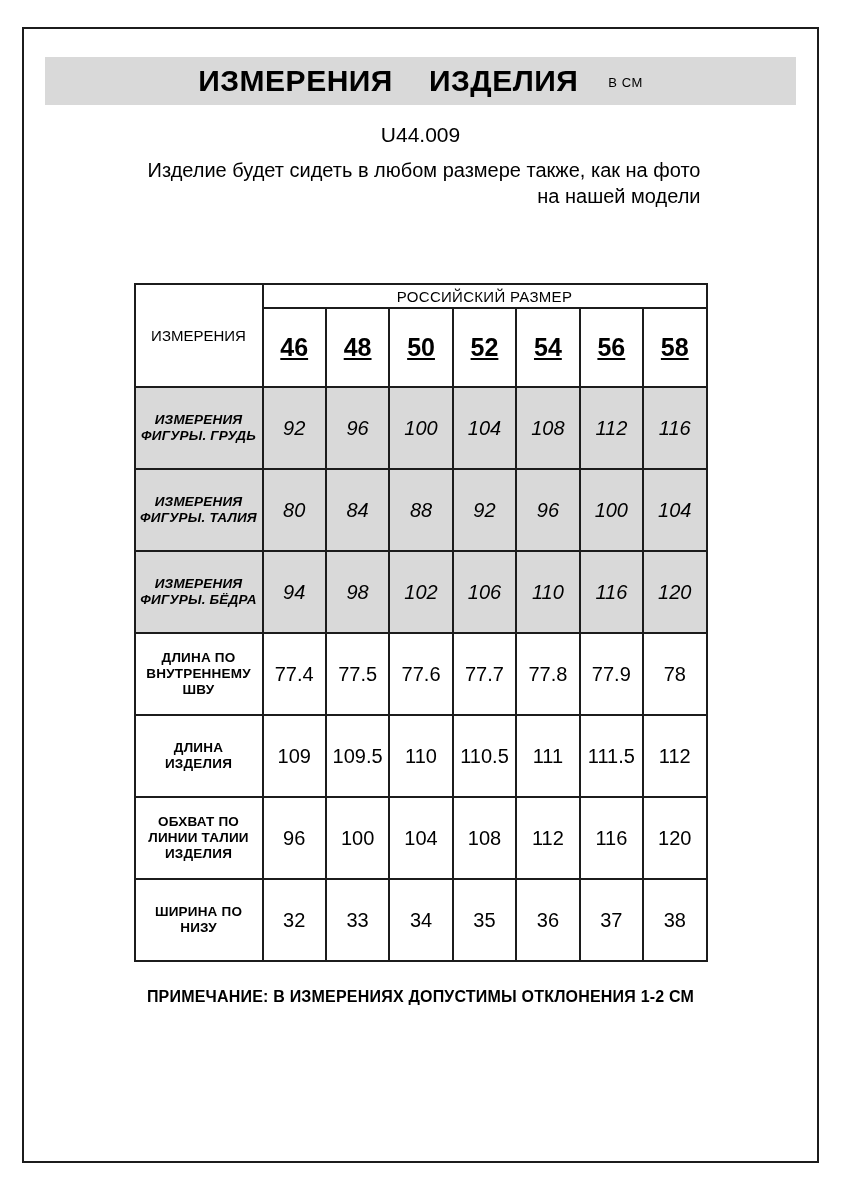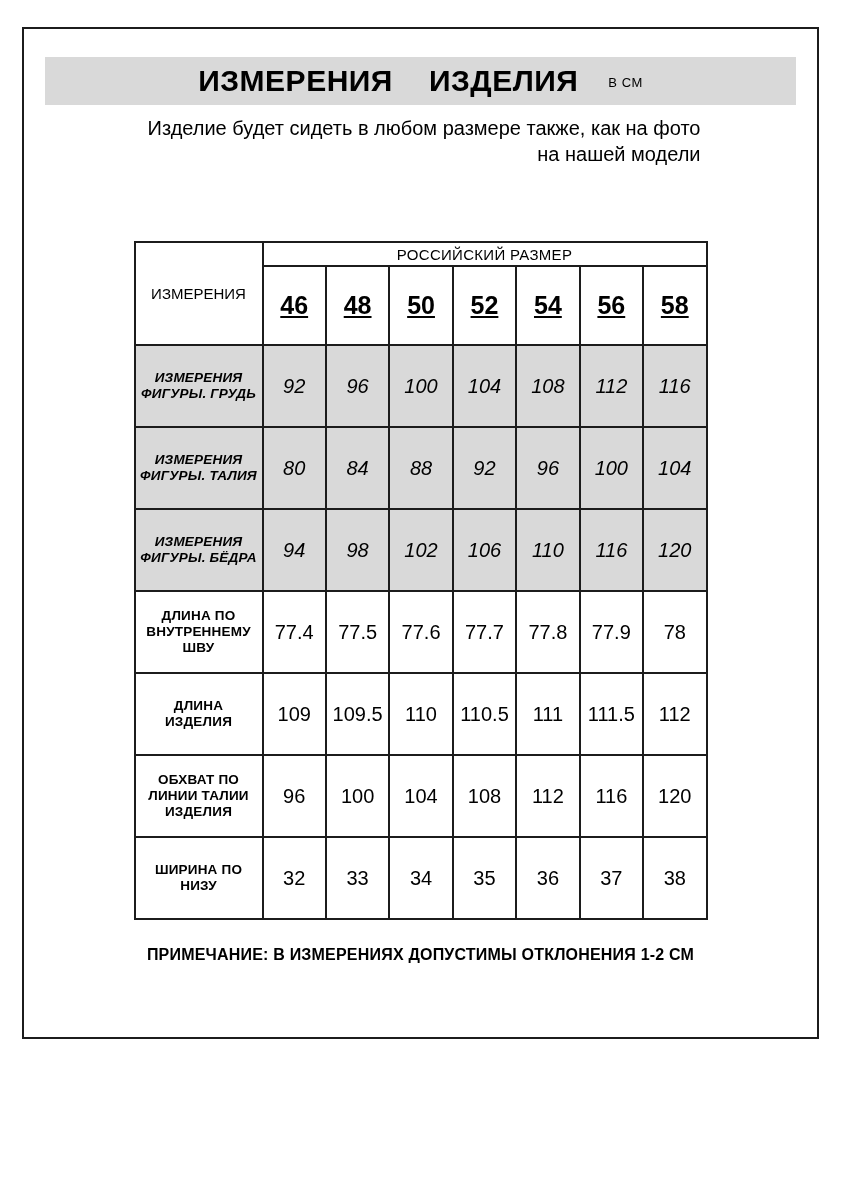--- a/index.html
+++ b/index.html
@@ -6,21 +6,21 @@
   html, body {
     width: 849px; height: 1200px;
     background: #ffffff;
     font-family: "Liberation Sans", sans-serif;
     color: #000000;
     overflow: hidden;
   }
   .frame {
     position: absolute;
     left: 22px; top: 27px;
-    width: 797px; height: 1012px;
+    width: 797px; height: 1136px;
     border: 2px solid #1c1c1c;
     background: #ffffff;
   }
   .banner {
     margin: 28px 21px 0 21px;
     height: 48px;
     background: #d9d9d9;
     display: flex;
     align-items: center;
     justify-content: center;
@@ -116,20 +116,21 @@
 <body>
 
 <div class="frame">
 
   <div class="banner">
     <span class="t-regular">ИЗМЕРЕНИЯ</span>
     <span class="t-bold">ИЗДЕЛИЯ</span>
     <span class="t-units">В СМ</span>
   </div>
 
+  <div class="product-code">U44.009</div>
 
   <div class="description">Изделие будет сидеть в любом размере также, как на фото на нашей модели</div>
 
   <table class="size-table">
     <thead>
       <tr>
         <th class="corner-cell" rowspan="2">ИЗМЕРЕНИЯ</th>
         <th class="group-header-cell" colspan="7">РОССИЙСКИЙ РАЗМЕР</th>
       </tr>
       <tr>

